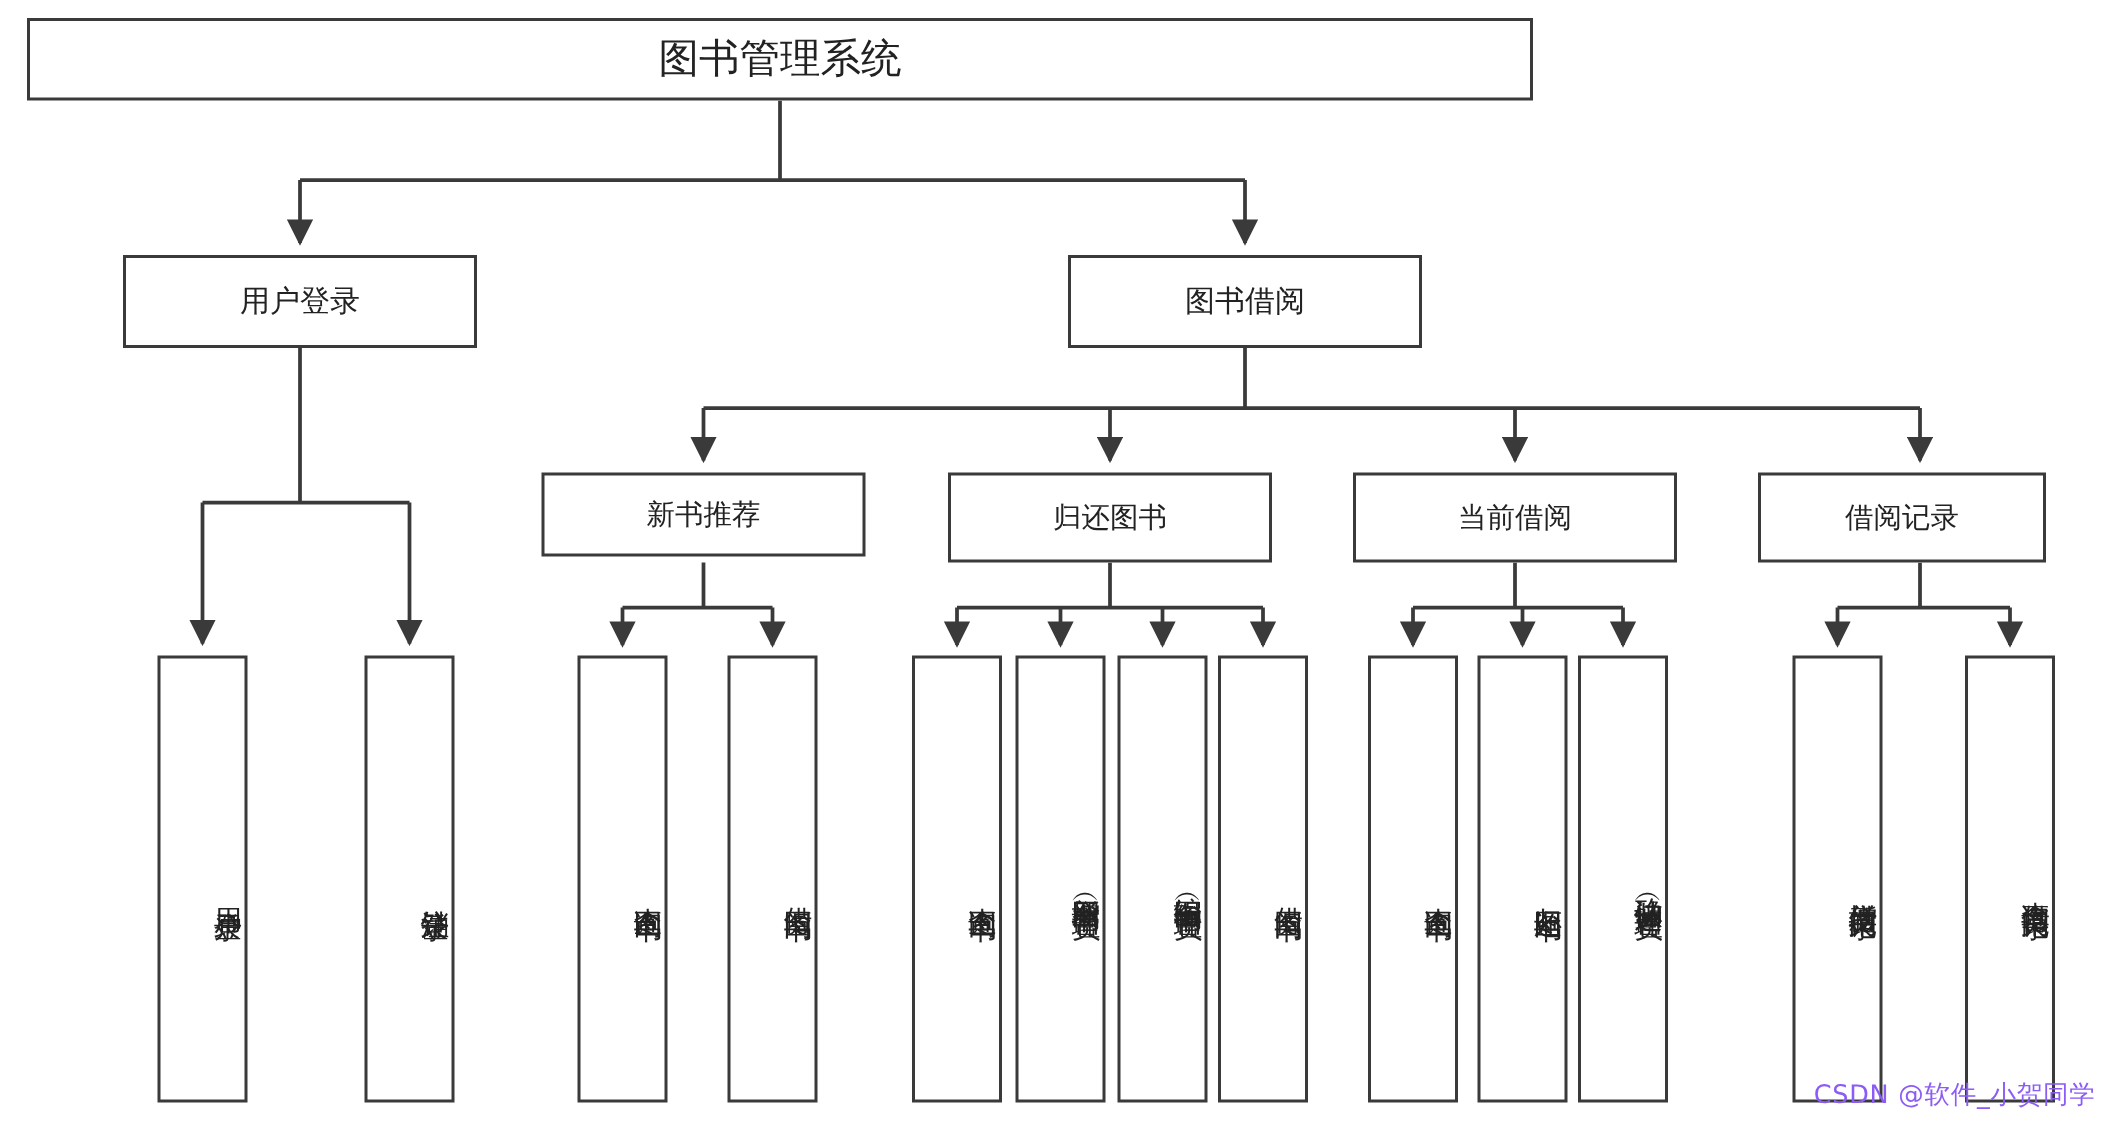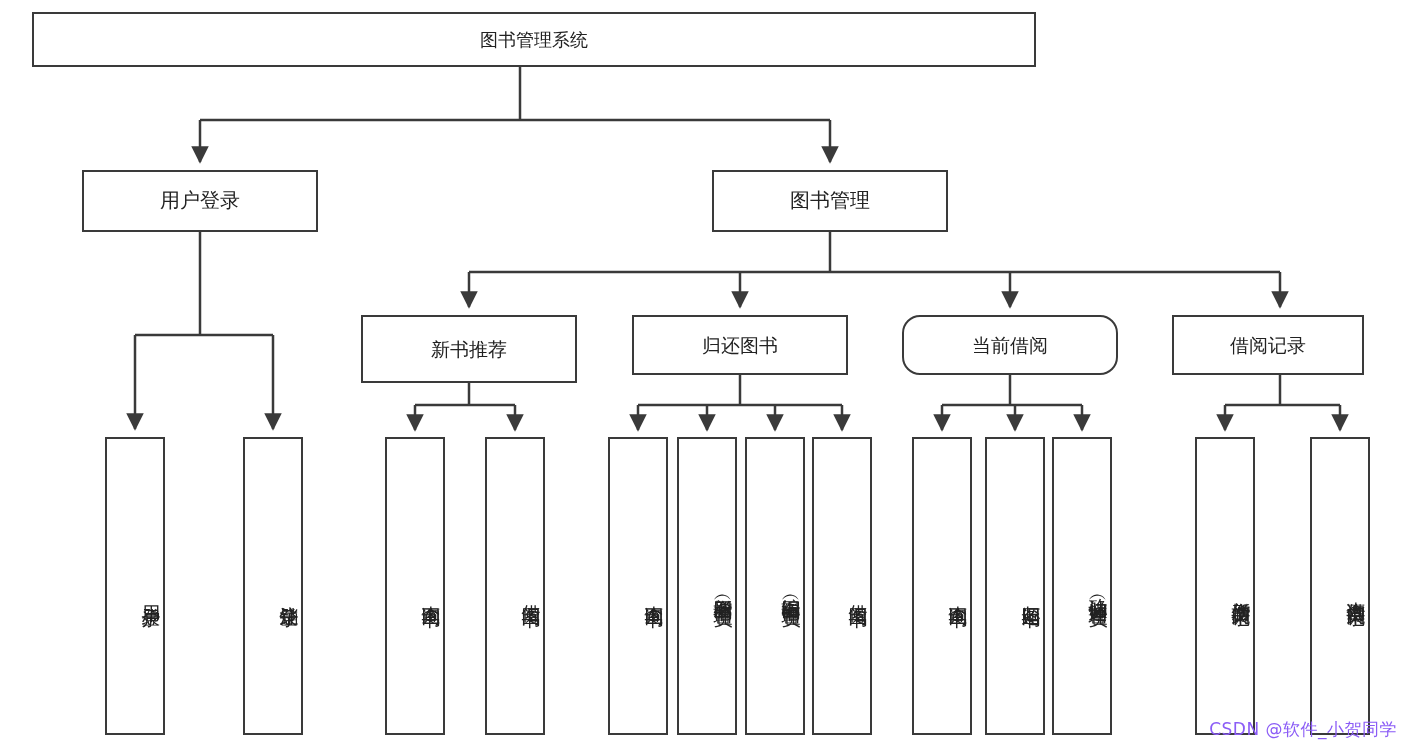--- a/index.html
+++ b/index.html
@@ -22,22 +22,21 @@
     box-sizing: border-box;
     border: 2px solid #3a3a3a;
     background: #ffffff;
     display: flex;
     align-items: center;
     justify-content: center;
     color: #222222;
     line-height: 1.18;
   }
   .node.root {
-    font-size: 18px;
-    margin-left: 14px;
+    font-size: 27px;
   }
   .node.level1 {
     font-size: 20px;
   }
   .node.level2 {
     font-size: 19px;
   }
   .node.leaf {
     font-size: 19px;
     writing-mode: vertical-rl;
@@ -128,30 +127,30 @@
   </svg>
 
   <div class="node root" style="left:18px; top:12px; width:1004px; height:55px;">
     <span class="label">图书管理系统</span>
   </div>
 
   <div class="node level1" style="left:82px; top:170px; width:236px; height:62px;">
     <span class="label">用户登录</span>
   </div>
   <div class="node level1" style="left:712px; top:170px; width:236px; height:62px;">
-    <span class="label">图书管理</span>
-  </div>
-
-  <div class="node level2" style="left:361px; top:315px; width:216px; height:68px;">
+    <span class="label">图书借阅</span>
+  </div>
+
+  <div class="node level2" style="left:361px; top:315px; width:216px; height:56px;">
     <span class="label">新书推荐</span>
   </div>
   <div class="node level2" style="left:632px; top:315px; width:216px; height:60px;">
     <span class="label">归还图书</span>
   </div>
-  <div class="node level2" style="left:902px; top:315px; width:216px; height:60px;border-radius:18px;">
+  <div class="node level2" style="left:902px; top:315px; width:216px; height:60px;">
     <span class="label">当前借阅</span>
   </div>
   <div class="node level2" style="left:1172px; top:315px; width:192px; height:60px;">
     <span class="label">借阅记录</span>
   </div>
 
   <div class="node leaf" style="left:105px; top:437px; width:60px; height:298px;">
     <span class="label">用户登录</span>
   </div>
   <div class="node leaf" style="left:243px; top:437px; width:60px; height:298px;">

